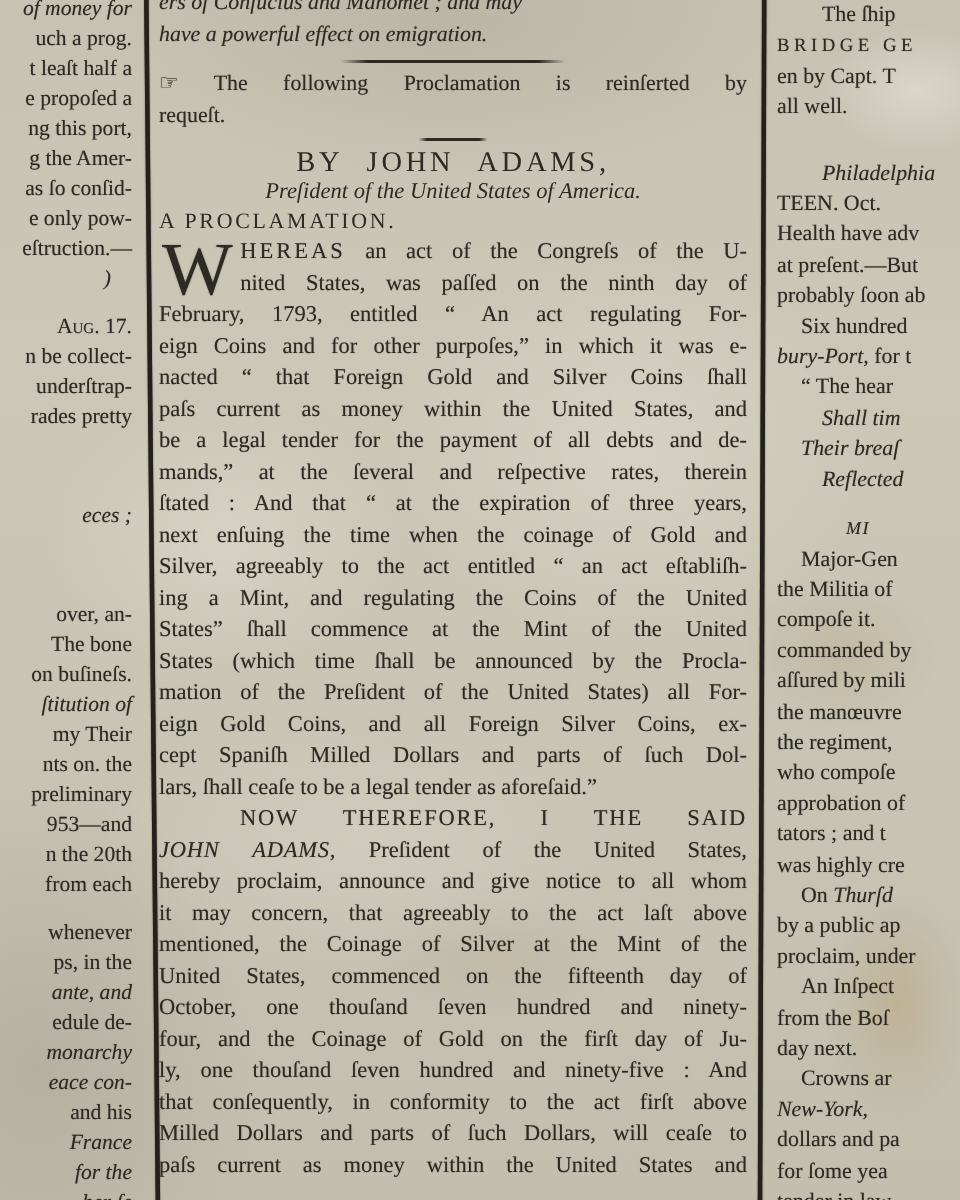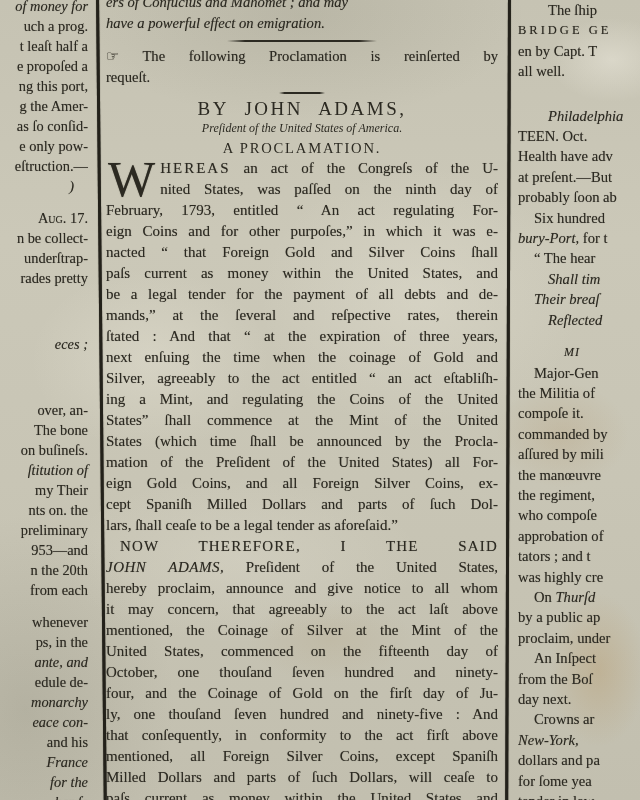--- a/index.html
+++ b/index.html
@@ -42,25 +42,25 @@
   .intro .ln{font-style:italic;}
   .intro .cut{margin-top:-8px;}
   .jblock .ln{text-align:justify;text-align-last:justify;}
   .jblock .ln.end{text-align:left;text-align-last:left;}
   .divider{height:2px;margin:5px auto 4px auto;background:linear-gradient(90deg,transparent,#2c2a22 12%,#2c2a22 88%,transparent);}
   .dv1{width:150px;margin-top:7px;}
   .dv2{width:46px;margin-bottom:2px;}
   .notice{margin-top:2px;}
   .notice .ln:first-child{text-align:justify;text-align-last:justify;}
   .byline{font-size:19px;line-height:23px;text-align:center;letter-spacing:2.5px;word-spacing:9px;margin-top:3px;}
-  .pres{font-size:12px;line-height:17px;text-align:center;font-style:italic;}
-  .prochead{font-size:14.6px;line-height:20px;text-align:center;letter-spacing:1.8px;margin-top:1px;}
+  .pres{font-size:15px;line-height:17px;text-align:center;font-style:italic;}
+  .prochead{font-size:14.6px;line-height:20px;letter-spacing:1.8px;margin-top:1px;}
   .center-body .ln{font-size:15px;line-height:21px;}
   .dropcap{float:left;font-size:50px;line-height:39px;padding:2px 5px 0 2px;text-shadow:0 0 1px rgba(44,40,30,.6);}
-  .now{letter-spacing:1.2px;word-spacing:5px;font-size:16.2px;line-height:22px;text-indent:14px;}
+  .now{letter-spacing:1.2px;word-spacing:5px;font-size:16.2px;line-height:22px;text-indent:14px;margin-left:40px;}
   .ic{font-style:italic;letter-spacing:.5px;margin-top:26px;}
 
   
   .col-right{position:absolute;left:518px;top:0;width:122px;height:800px;overflow:hidden;}
   .col-right .ln{white-space:nowrap;line-height:20.4px;}
   .ind{text-indent:16px;} .ind2{text-indent:30px;} .ind3{text-indent:46px;}
   .capsline{letter-spacing:3px;font-size:12.5px;}
   .mihead{font-style:italic;font-size:12px;letter-spacing:1px;}
 </style>
 </head>
@@ -155,21 +155,20 @@
         <div class="ln now">NOW THEREFORE, I THE SAID</div>
         <div class="ln "><span class="ic">JOHN ADAMS,</span><span class=""> Preſident of the United States,</span></div>
         <div class="ln ">hereby proclaim, announce and give notice to all whom</div>
         <div class="ln ">it may concern,  that agreeably  to  the act laſt above</div>
         <div class="ln ">mentioned, the Coinage of Silver at the Mint  of the</div>
         <div class="ln ">United States, commenced on the fifteenth day of</div>
         <div class="ln ">October, one thouſand ſeven hundred and ninety-</div>
         <div class="ln ">four, and the Coinage of Gold on the firſt day of  Ju-</div>
         <div class="ln ">ly, one thouſand ſeven hundred and ninety-five : And</div>
         <div class="ln ">that conſequently, in conformity to the act firſt above</div>
-        <div class="ln ">mentioned, all Foreign Silver Coins, except Spaniſh</div>
         <div class="ln ">Milled Dollars and parts of ſuch Dollars, will ceaſe to</div>
         <div class="ln ">paſs current as money within  the United States and</div>
       </div>
 
   </div>
 
   <div class="col-right">
       <div class="ln ind2">The ſhip</div>
       <div class="ln capsline">BRIDGE GE</div>
       <div class="ln ">en by Capt. T</div>

